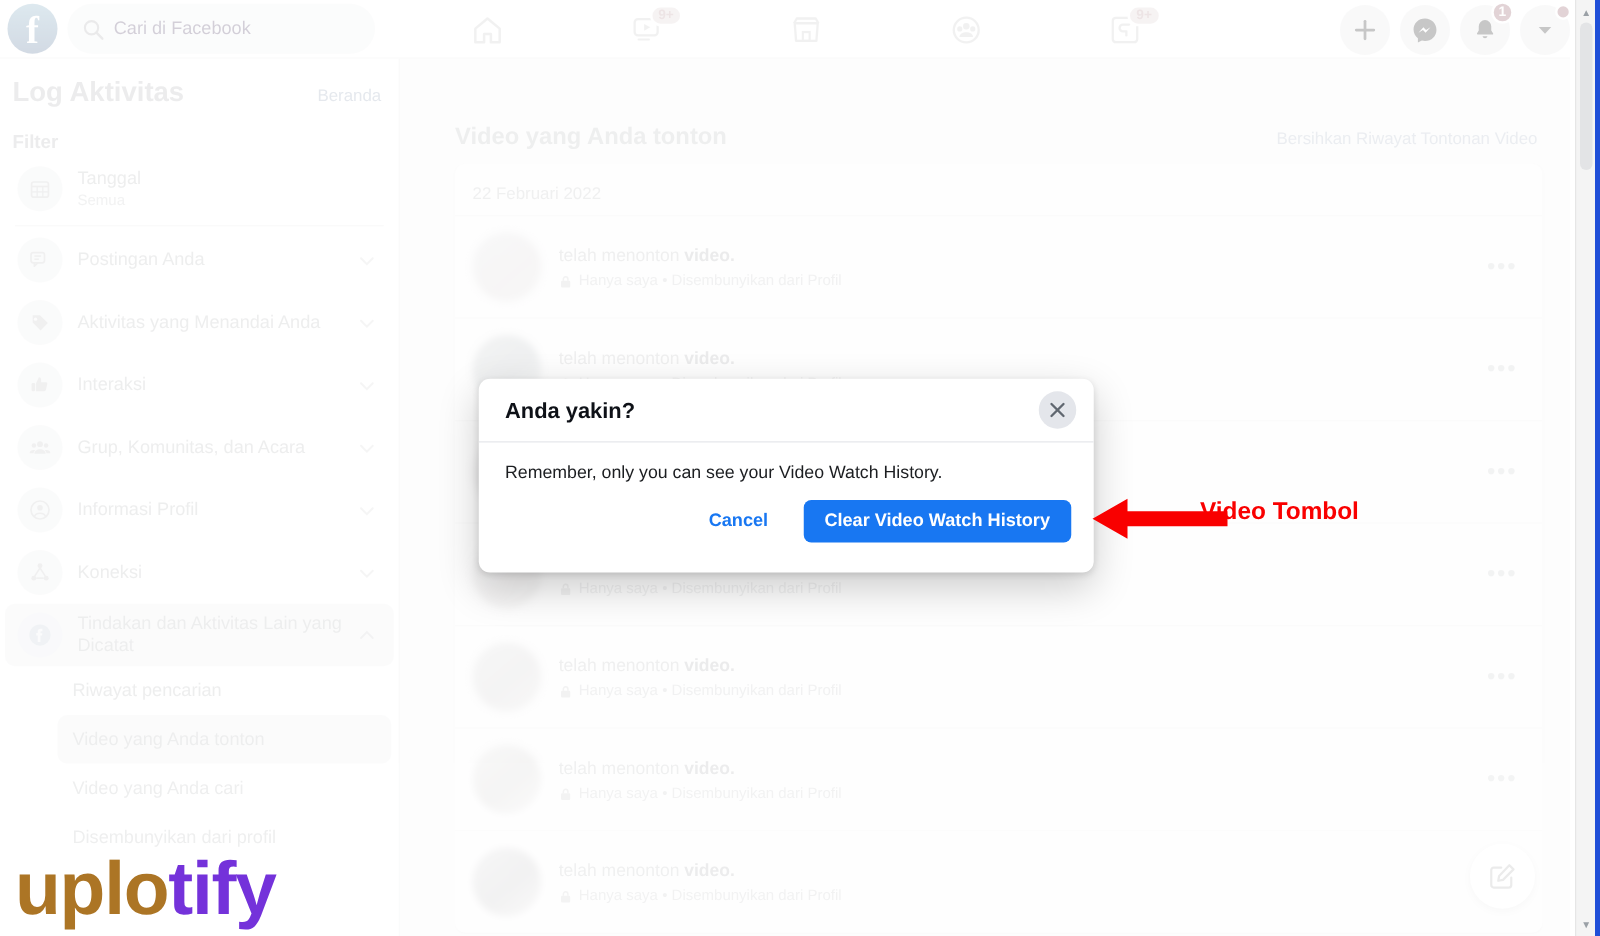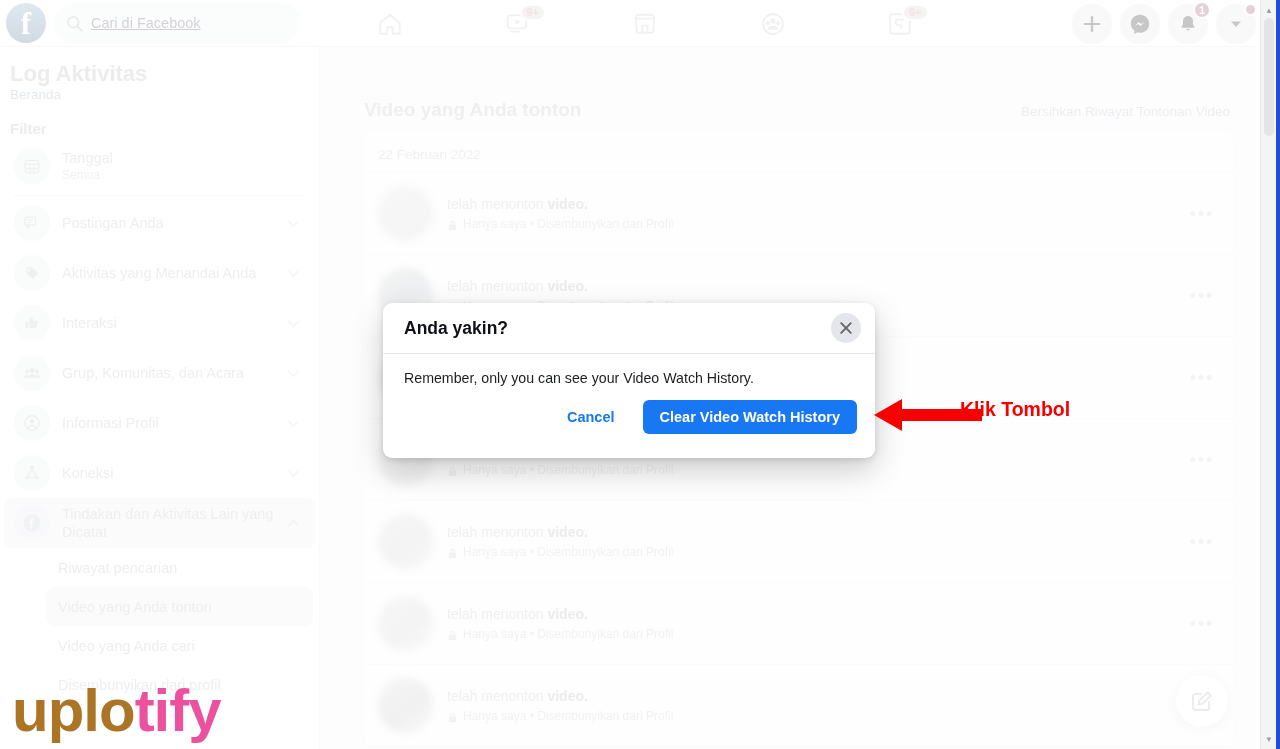--- a/index.html
+++ b/index.html
@@ -51,21 +51,20 @@
     border-radius: 20px;
     background: #f0f2f5;
     display: flex; align-items: center;
     padding: 0 12px;
     flex: none;
   }
   .searchbox .sicon { width: 17px; height: 17px; flex: none; opacity: .55; }
   .searchbox .sph {
     margin-left: 8px; font-size: 14.5px; color: #4c1d95;
     white-space: nowrap;
-    text-decoration: underline;
   }
 
   .navcenter {
     position: absolute; left: 350px; top: 0;
     width: 590px; height: 47px;
     display: flex; align-items: center; justify-content: space-between;
     padding: 0 14px;
   }
   .navitem {
     position: relative;
@@ -113,21 +112,20 @@
   .sidebar {
     position: absolute; left: 0; top: 47px;
     width: 320px; height: 702px;
     background: #fff;
     border-right: 1px solid #e8eaed;
     padding: 0;
   }
   .sb-head {
     display: flex; align-items: baseline; justify-content: space-between;
     padding: 14px 14px 4px 10px;
-    flex-direction: column;
   }
   .sb-title { font-size: 22px; font-weight: bold; color: #a9adb3; }
   .sb-home { font-size: 13.5px; color: #6f9fe0; }
   .sb-filter {
     font-size: 15px; font-weight: bold; color: #a9adb3;
     padding: 14px 0 4px 10px;
   }
   .sb-row {
     display: flex; align-items: center;
     height: 50px; padding: 0 14px 0 10px;
@@ -290,21 +288,21 @@
 
   
   .watermark {
     position: absolute; left: 12px; bottom: 8px;
     font-size: 60px; font-weight: bold;
     letter-spacing: -1px;
     line-height: 1;
     user-select: none;
   }
   .wm-a { color: #a16207; opacity: .88; }
-  .wm-b { color: #ec4899; opacity: .95; }
+  .wm-b { color: #6d28d9; opacity: .95; }
 </style>
 </head>
 <body>
 
 <div id="app">
 
   <div id="page">
 
     <div class="topbar">
       <div class="fb-logo"></div>
@@ -679,21 +677,21 @@
       <span class="btn-cancel">Cancel</span>
       <span class="btn-primary">Clear Video Watch History</span>
     </div>
   </div>
 
   <div class="arrow-wrap">
     <svg width="112" height="46" viewBox="0 0 112 46">
       <path d="M2 23 L30 7 L30 17 L110 17 L110 29 L30 29 L30 39 Z" fill="#f90000"></path>
     </svg>
   </div>
-  <div class="anno-text">Klik Tombol</div>
+  <div class="anno-text">Video Tombol</div>
 
   <div class="watermark">
     <span class="wm-a">uplo</span><span class="wm-b">tify</span>
   </div>
 
   <div class="scrollbar">
     <span class="sb-arrow top">▲</span>
     <span class="sb-thumb"></span>
     <span class="sb-arrow bot">▼</span>
   </div>

